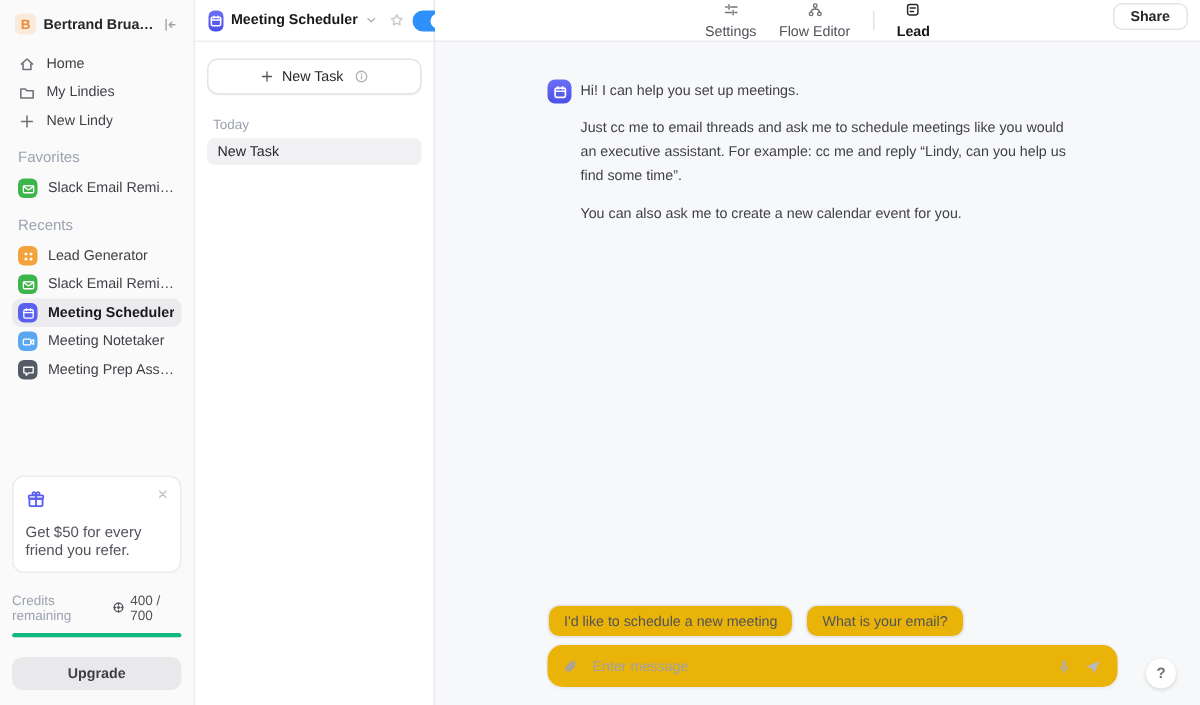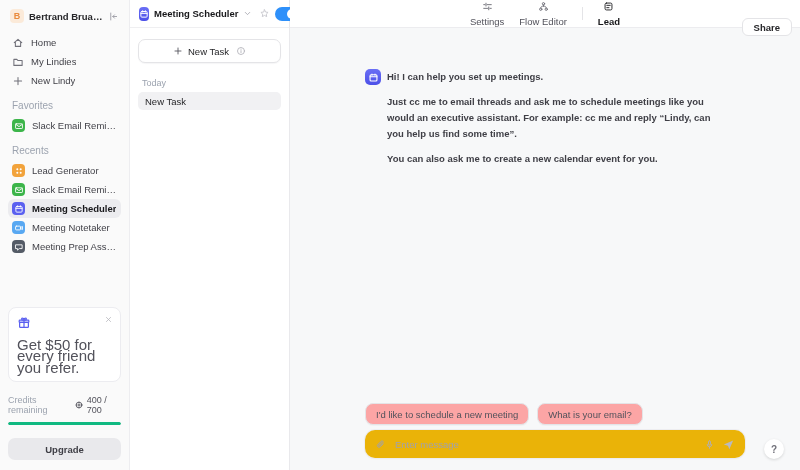--- a/index.html
+++ b/index.html
@@ -29,21 +29,21 @@
   .sidebar-item.active{background:#ececef;color:#18181b;font-weight:700;}
   .sidebar-item .label{white-space:nowrap;overflow:hidden;text-overflow:ellipsis;}
   .section-label{color:#9ca3af;font-size:10px;padding:10px 4px 5px;}
   .lindy-ic{width:13px;height:13px;border-radius:4px;color:#fff;display:flex;
     align-items:center;justify-content:center;flex:none;}
   .lindy-ic svg{width:10px;height:10px;}
   .sb-spacer{flex:1;}
   .promo{background:#fff;border:1px solid #ececf0;border-radius:8px;padding:8px;position:relative;}
   .promo .gift{width:14px;height:14px;color:#5a5ff0;}
   .promo-close{position:absolute;top:7px;right:7px;width:9px;height:9px;color:#b6b6bd;cursor:pointer;}
-  .promo-text{color:#52525b;font-size:15px;line-height:11.5px;margin-top:7px;}
+  .promo-text{color:#52525b;font-size:10px;line-height:11.5px;margin-top:7px;}
   .credits-row{display:flex;justify-content:space-between;align-items:flex-end;margin-top:13px;
     color:#9ca3af;font-size:9px;}
   .credits-value{color:#52525b;display:flex;align-items:center;gap:3px;font-size:9px;}
   .coin{width:10px;height:10px;color:#52525b;}
   .progress{height:3px;background:#e4e4e7;border-radius:2px;margin-top:7px;overflow:hidden;}
   .progress-fill{height:100%;width:100%;border-radius:2px;}
   .upgrade-btn{margin-top:13px;background:#e9e9ec;border:none;border-radius:7px;height:22px;
     display:flex;align-items:center;justify-content:center;font-weight:600;color:#3f3f46;
     font-size:9.5px;cursor:pointer;font-family:inherit;width:100%;text-align:center;}
 
@@ -75,37 +75,37 @@
   
   .main{flex:1;display:flex;flex-direction:column;background:#f7f8f9;min-width:0;}
   .topbar{height:28px;flex:none;background:#fff;border-bottom:1px solid #ececef;
     display:flex;align-items:center;position:relative;}
   .topbar-center{margin:0 auto;display:flex;align-items:center;gap:15px;}
   .tb-item{display:flex;align-items:center;gap:4px;color:#52525b;font-size:9.5px;cursor:pointer;flex-direction:column;}
   .tb-item .tb-ic{width:11px;height:11px;color:#71717a;}
   .tb-item.active{color:#18181b;font-weight:700;}
   .tb-item.active .tb-ic{color:#27272a;}
   .tb-divider{width:1px;height:13px;background:#e4e4e7;}
-  .share-btn{position:absolute;right:8px;top:18px;height:18px;padding:0 11px;border:1px solid #e4e4e7;
+  .share-btn{position:absolute;right:8px;top:2px;height:18px;padding:0 11px;border:1px solid #e4e4e7;
     border-radius:6px;background:#fff;font-size:9.5px;font-weight:600;color:#27272a;cursor:pointer;
     display:flex;align-items:center;font-family:inherit;}
 
   .chat{flex:1;display:flex;flex-direction:column;position:relative;
     padding:0 55px 0 75px;min-height:0;}
-  .msg-row{display:flex;gap:6px;margin-top:40px;font-weight:bold;}
+  .msg-row{display:flex;gap:6px;margin-top:24px;}
   .msg-avatar{width:16px;height:16px;border-radius:5px;flex:none;margin-top:1px;color:#fff;
     background:linear-gradient(180deg,#6a6ff5,#4c50e8);display:flex;align-items:center;justify-content:center;}
   .msg-avatar svg{width:11px;height:11px;}
   .msg-body{font-size:9.5px;line-height:16px;color:#3f3f46;max-width:332px;padding-top:1px;}
   .msg-body p{margin:0 0 9px;}
   .msg-body p:last-child{margin-bottom:0;}
 
   .chat-bottom{margin-top:auto;padding-bottom:12px;}
   .chips{display:flex;gap:8px;margin-bottom:5px;}
-  .chip{background:#fca5a5;border:1px solid #e4e4e7;border-radius:8px;height:22px;display:flex;
+  .chip{background:#eab308;border:1px solid #e4e4e7;border-radius:8px;height:22px;display:flex;
     align-items:center;padding:0 10px;font-size:9.5px;color:#52525b;cursor:pointer;
     font-family:inherit;box-shadow:0 1px 1px rgba(16,24,40,.03);white-space:nowrap;margin-top:28px;}
   .input-bar{background:#eab308;border-radius:10px;height:28px;display:flex;align-items:center;
     padding:0 10px;gap:7px;box-shadow:0 0 0 1px #ededf0,0 1px 2px rgba(16,24,40,.05);}
   .input-bar input{flex:1;border:none;outline:none;font-family:inherit;font-size:9.5px;
     color:#27272a;background:transparent;min-width:0;}
   .input-bar input::placeholder{color:#a1a1aa;}
   .clip{width:11px;height:11px;color:#a1a1aa;cursor:pointer;}
   .mic{width:11px;height:11px;color:#aeaeb5;cursor:pointer;}
   .send{width:13px;height:13px;color:#b9b9c0;cursor:pointer;}

